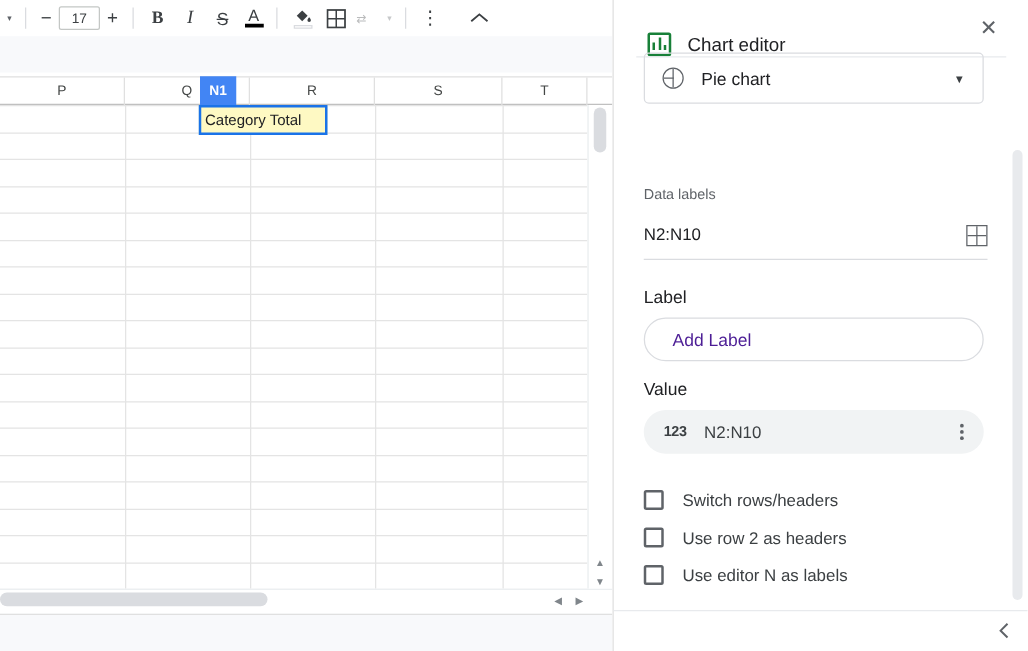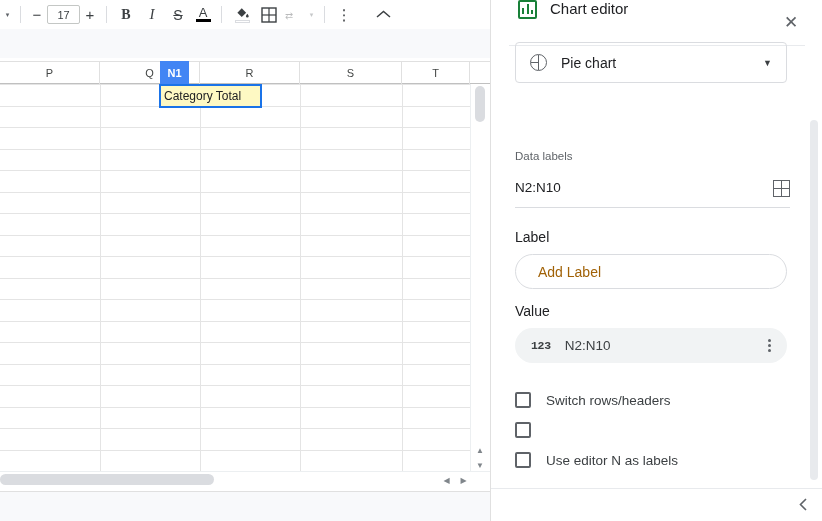--- a/index.html
+++ b/index.html
@@ -126,21 +126,21 @@
   }
 
   
   #editor {
     position: absolute; left: 490px; top: 0; width: 332px; height: 521px;
     background: #ffffff;
     border-left: 1px solid #e0e0e0;
   }
   #ed-header {
     position: absolute; left: 0; top: 0; width: 332px; height: 45px;
-    display: flex; align-items: flex-start;
+    display: flex; align-items: flex-end;
   }
   #ed-icon {
     width: 19px; height: 19px; margin-left: 27px;
     border: 2px solid #188038; border-radius: 2px;
     position: relative; flex: none;
   }
   #ed-icon i { position: absolute; bottom: 3px; width: 2px; background: #188038; display:block;}
   #ed-title { margin-left: 13px; font-size: 15px; color: #202124; }
   #ed-close {
     position: absolute; right: 18px; top: 0; height: 45px; width: 28px;
@@ -186,32 +186,32 @@
   }
   #dr-grid .h { position: absolute; left: 0; top: 50%; width: 100%; height: 1.6px; background: #5f6368; margin-top:-.8px;}
   #dr-grid .v { position: absolute; top: 0; left: 50%; height: 100%; width: 1.6px; background: #5f6368; margin-left:-.8px;}
   #dr-underline { position: absolute; left: 24px; top: 207px; width: 275px; height: 1px; background: #dadce0; }
 
   #addlabel {
     position: absolute; left: 24px; top: 254px;
     width: 272px; height: 35px;
     border: 1px solid #dadce0; border-radius: 18px;
     display: flex; align-items: center;
-    font-size: 14px; color: #a16207; padding-left: 22px;
+    font-size: 14px; color: #4c1d95; padding-left: 22px;
   }
 
   #valchip {
     position: absolute; left: 24px; top: 328px;
     width: 272px; height: 35px;
     background: #f1f3f4; border-radius: 18px;
     display: flex; align-items: center;
   }
   #valchip .num {
     margin-left: 16px; font-size: 11.5px; font-weight: bold; color: #3c4043;
-    font-family: Liberation Mono, monospace; letter-spacing: -0.3px; flex:none;
+    font-family: Liberation Sans, sans-serif; letter-spacing: -0.3px; flex:none;
   }
   #valchip .txt { margin-left: 14px; font-size: 13.5px; color: #3c4043; }
   #valchip .dots {
     position: absolute; right: 16px; display: flex; flex-direction: column; gap: 2px;
   }
   #valchip .dots b { width: 3px; height: 3px; border-radius: 50%; background: #5f6368; display:block;}
 
   .cbrow { position: absolute; left: 24px; height: 20px; display: flex; align-items: center; }
   .cbox { width: 16px; height: 16px; border: 2px solid #5f6368; border-radius: 2px; flex: none; }
   .cbtext { margin-left: 15px; font-size: 13.5px; color: #3c4043; }
@@ -418,20 +418,21 @@
           <b></b>
         </span>
     </div>
 
     <div class="cbrow" style="top:390px">
       <span class="cbox"></span>
       <span class="cbtext">Switch rows/headers</span>
     </div>
     <div class="cbrow" style="top:420px">
       <span class="cbox"></span>
+      <span class="cbtext">Use row 2 as headers</span>
     </div>
     <div class="cbrow" style="top:450px">
       <span class="cbox"></span>
       <span class="cbtext">Use editor N as labels</span>
     </div>
 
     <div id="ed-vthumb"></div>
     <div id="ed-bottomline"></div>
     <div id="ed-collapse">
       <svg width="9" height="13" viewBox="0 0 9 13">

